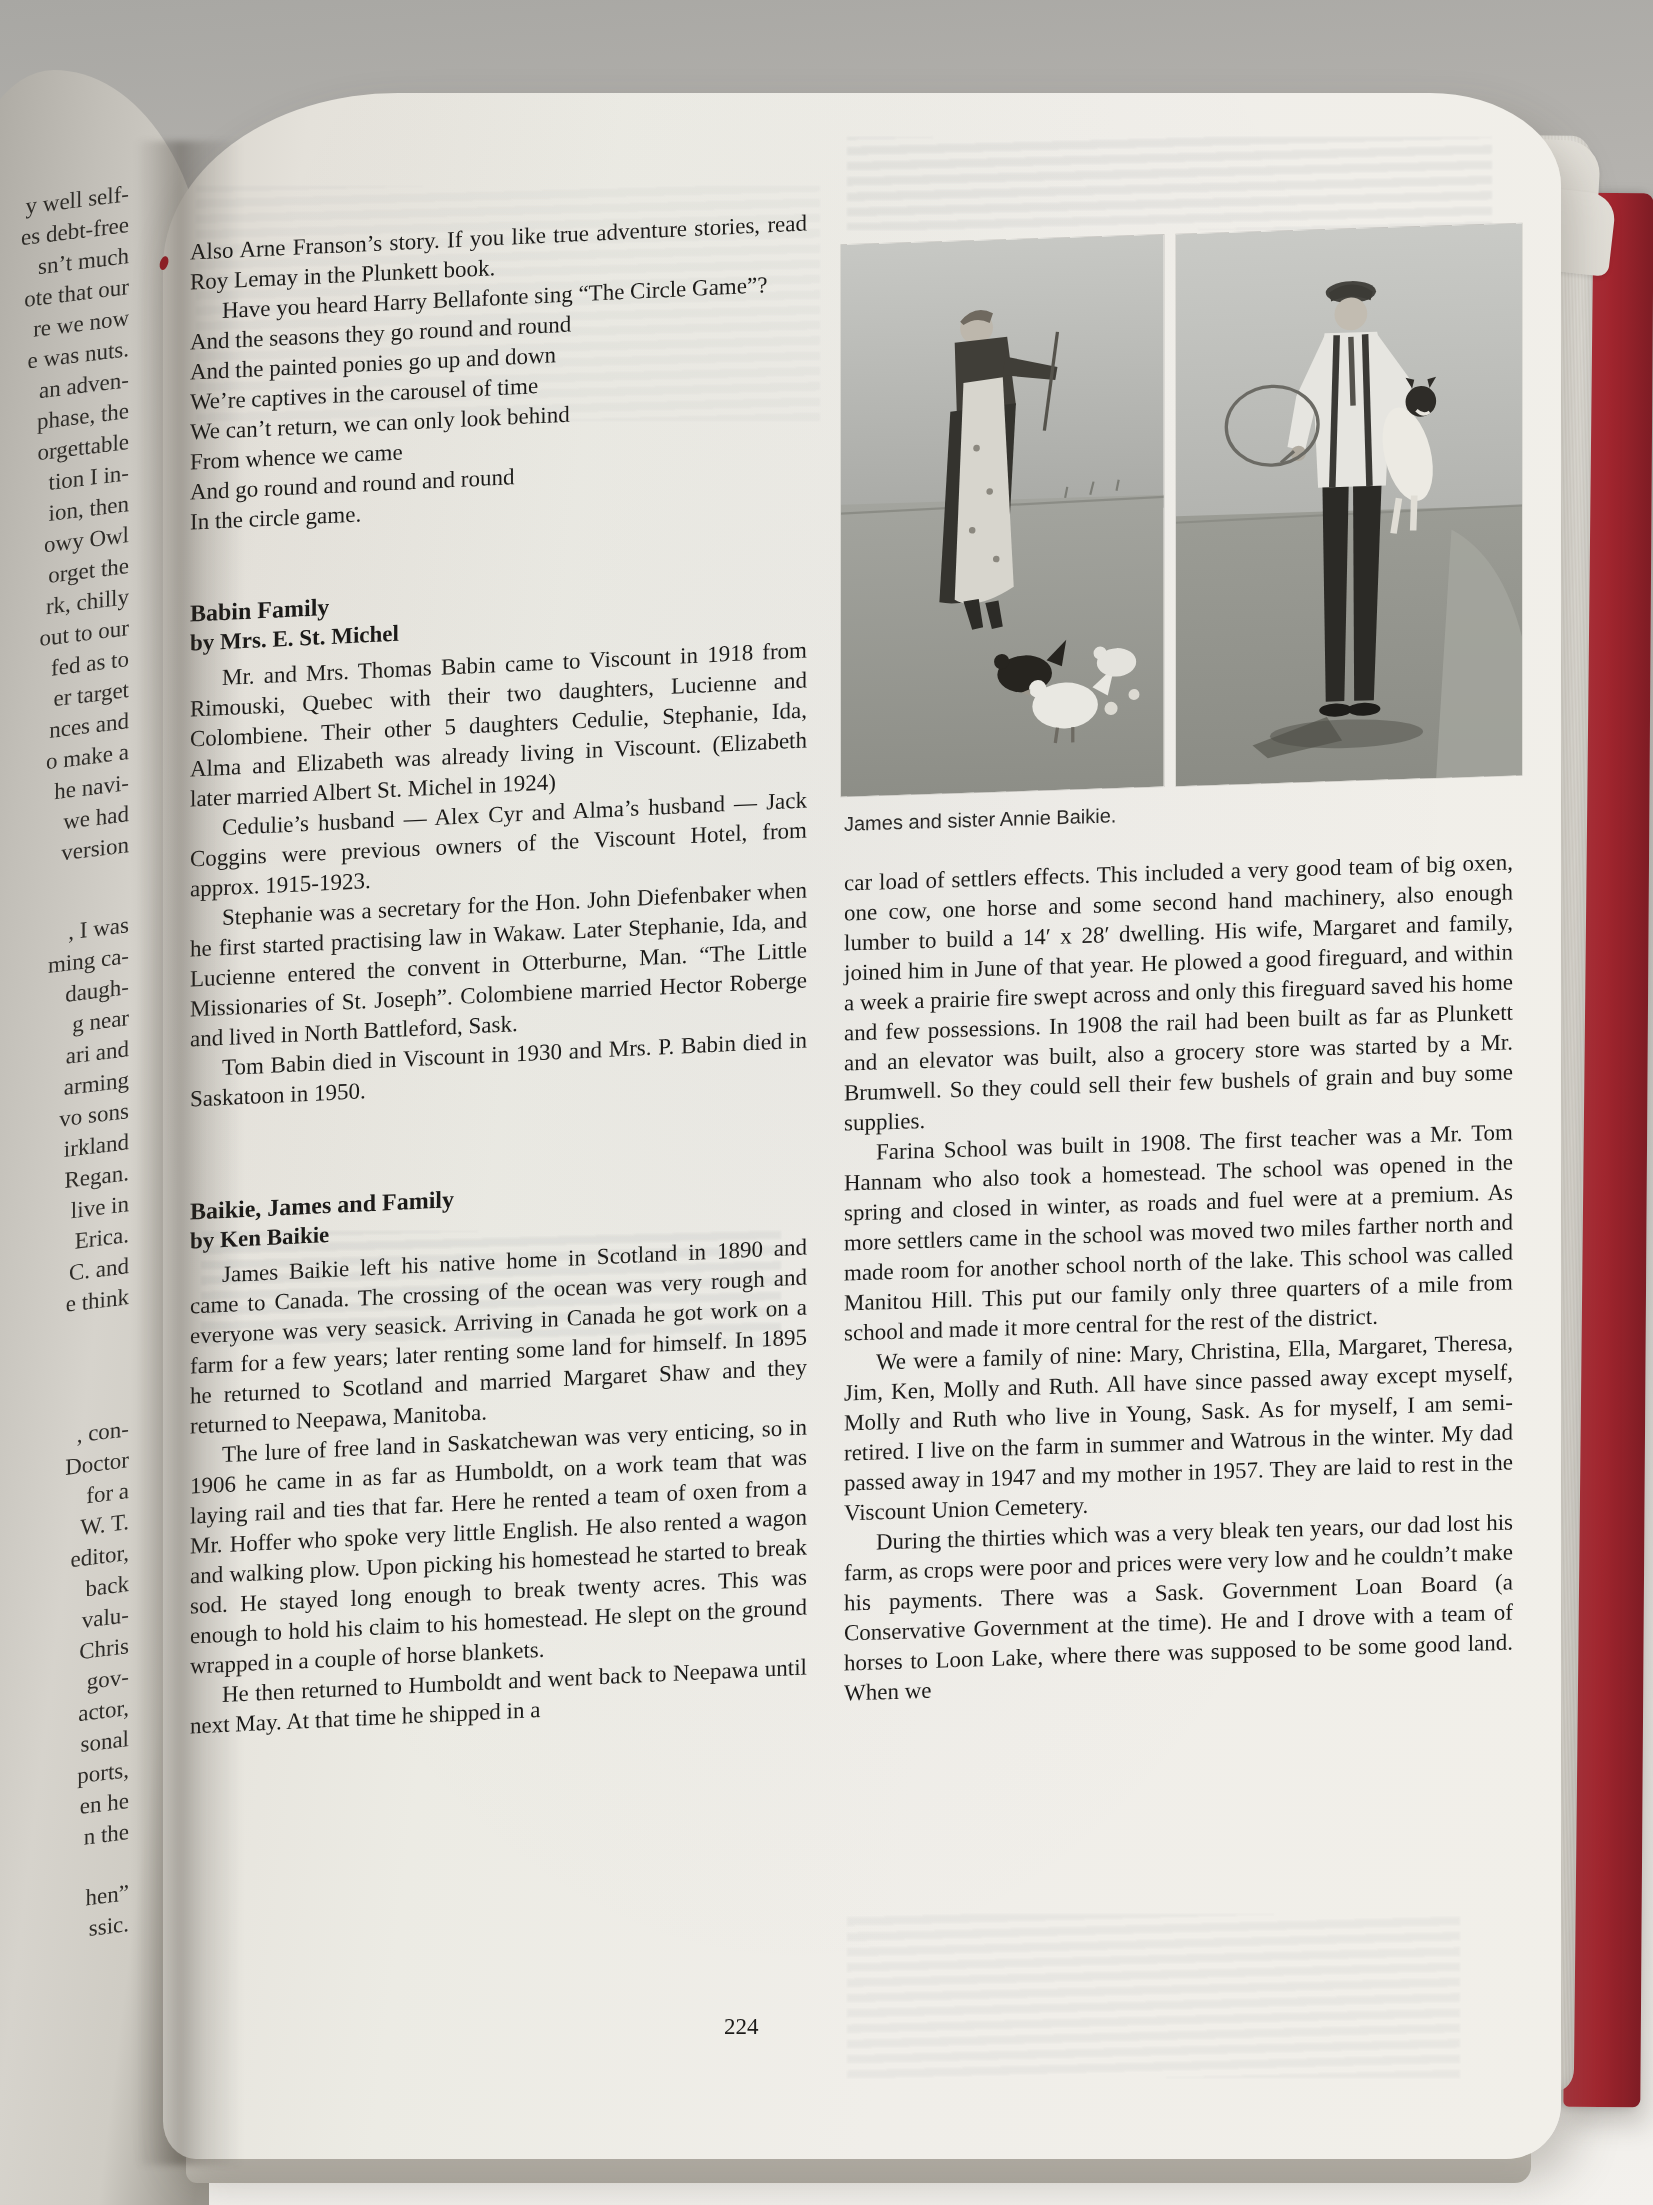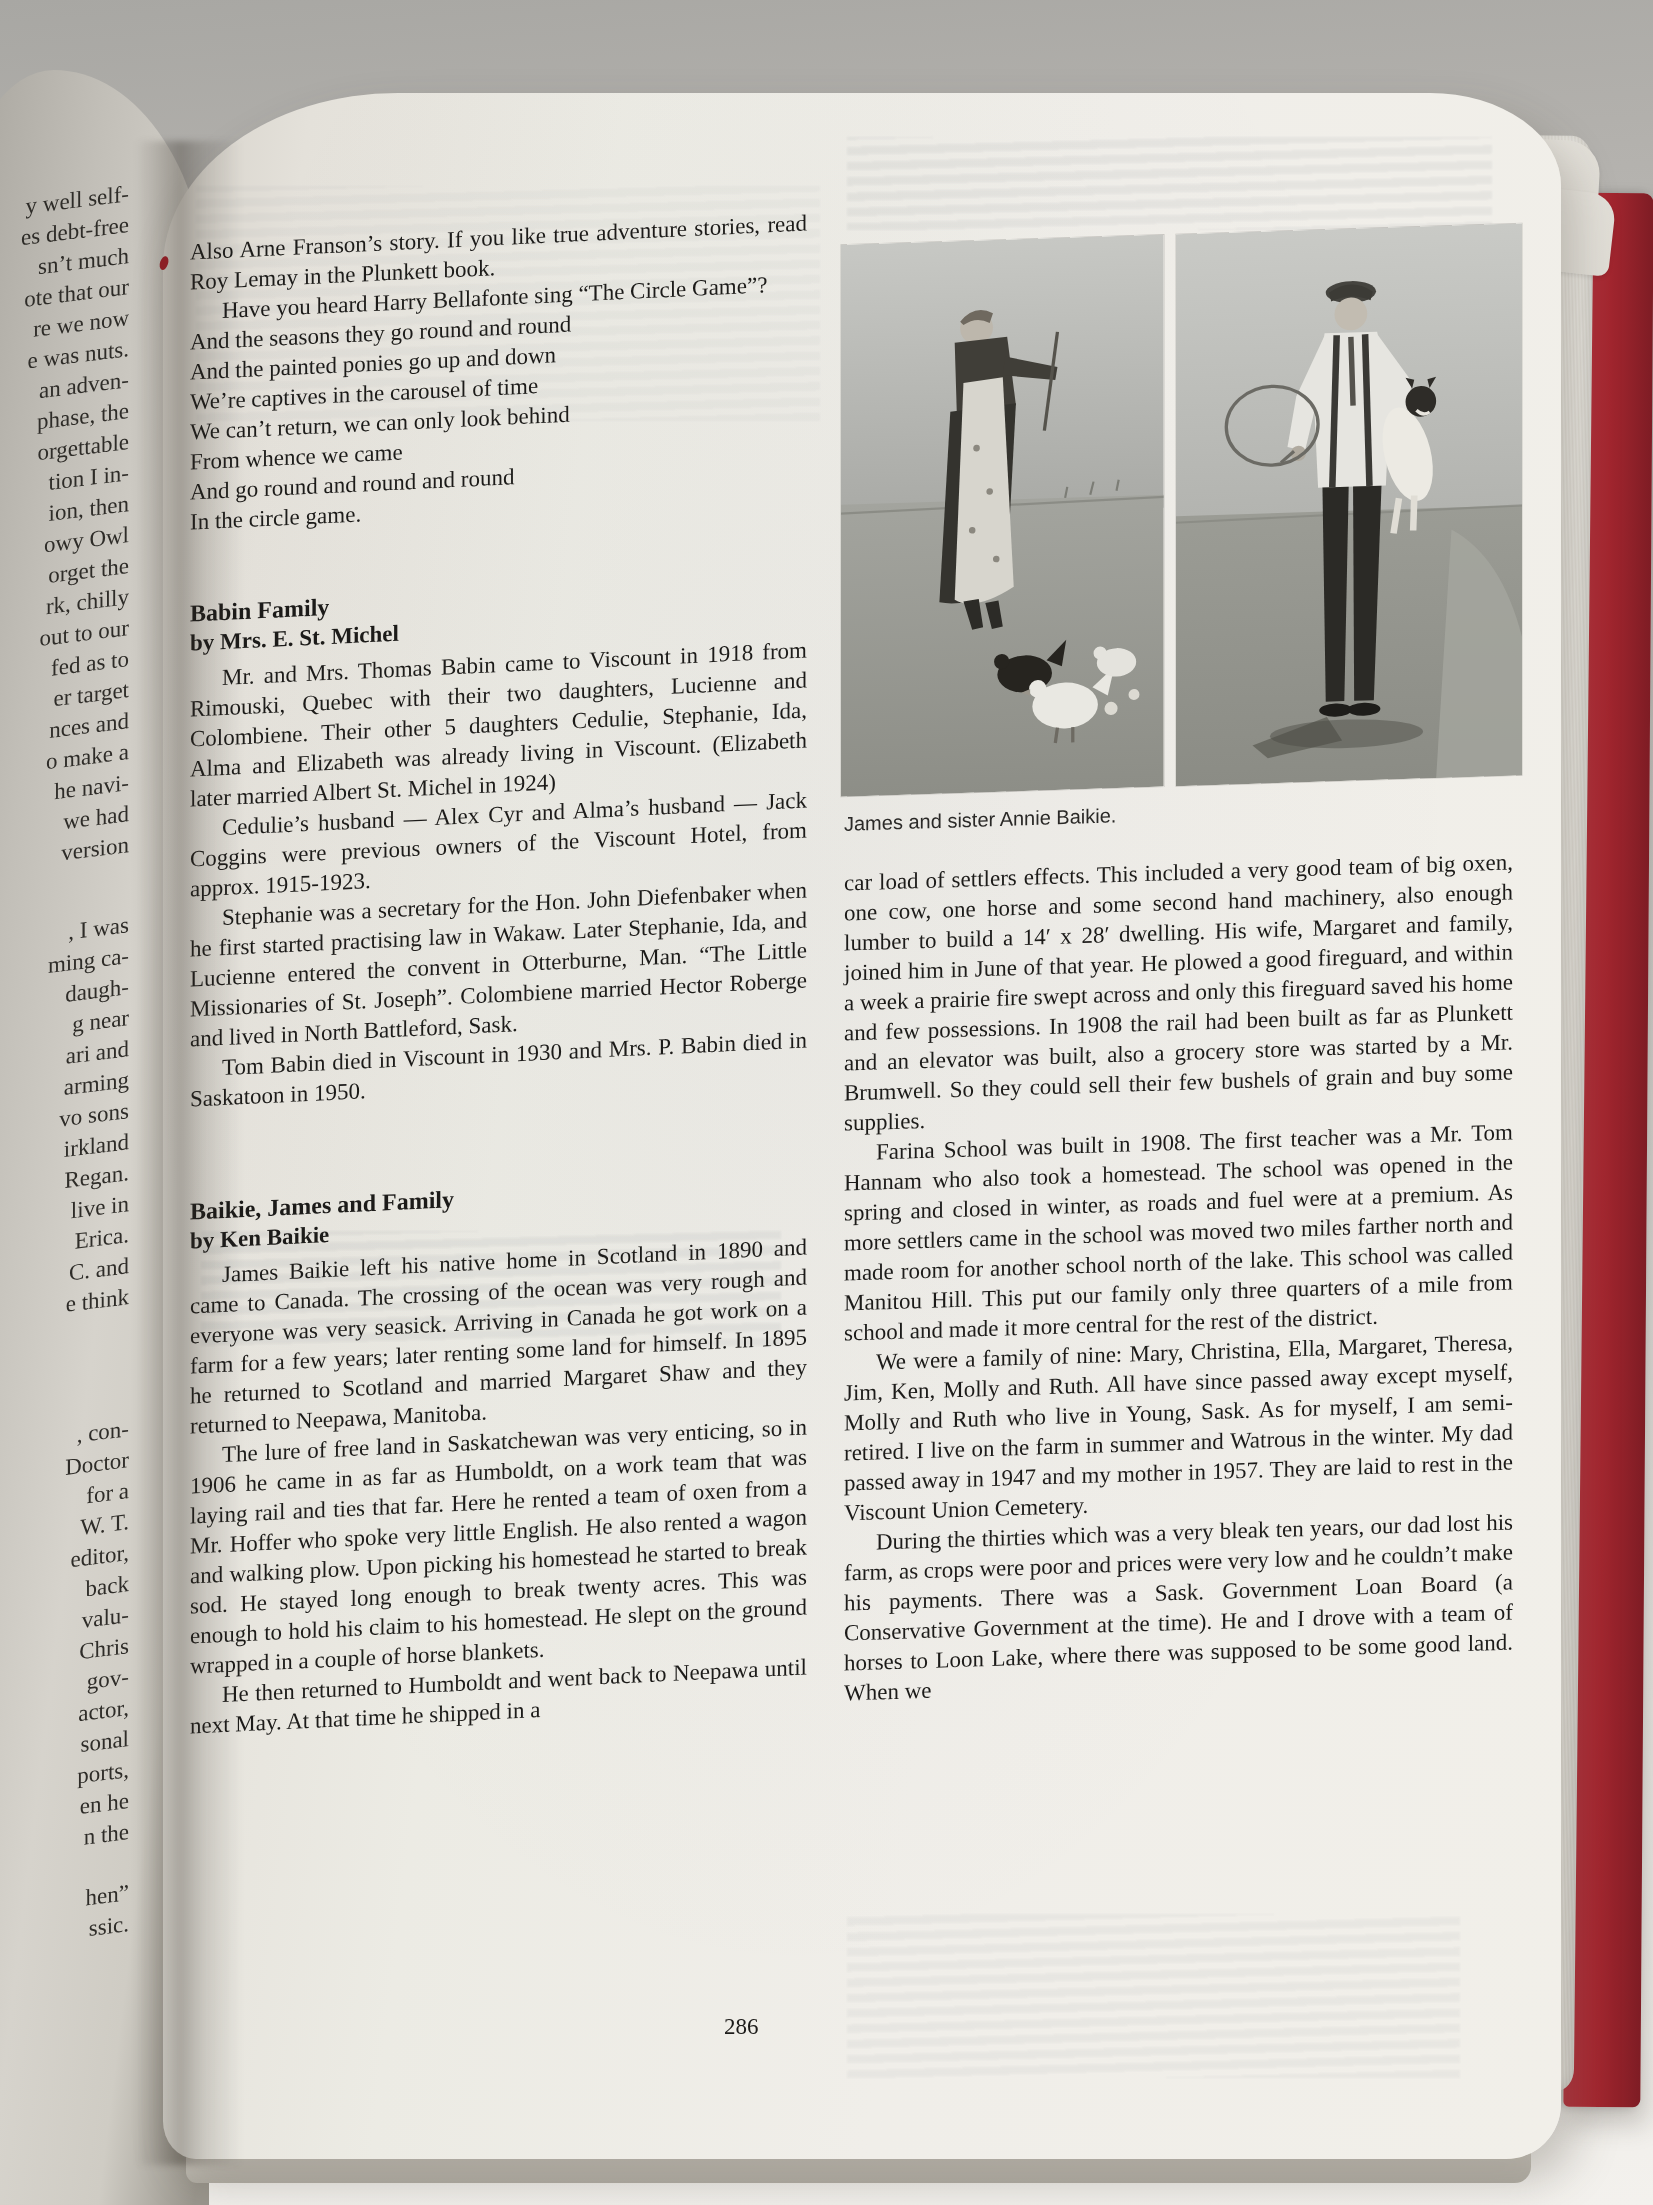--- a/index.html
+++ b/index.html
@@ -329,18 +329,18 @@
   <div class="col-right body-text">
     <div class="rc-paras">
 
     <p>car load of settlers effects. This included a very good team of big oxen, one cow, one horse and some second hand machinery, also enough lumber to build a 14′ x 28′ dwelling. His wife, Margaret and family, joined him in June of that year. He plowed a good fireguard, and within a week a prairie fire swept across and only this fireguard saved his home and few possessions. In 1908 the rail had been built as far as Plunkett and an elevator was built, also a grocery store was started by a Mr. Brumwell. So they could sell their few bushels of grain and buy some supplies.</p>
         <p>Farina School was built in 1908. The first teacher was a Mr. Tom Hannam who also took a homestead. The school was opened in the spring and closed in winter, as roads and fuel were at a premium. As more settlers came in the school was moved two miles farther north and made room for another school north of the lake. This school was called Manitou Hill. This put our family only three quarters of a mile from school and made it more central for the rest of the district.</p>
         <p>We were a family of nine: Mary, Christina, Ella, Margaret, Theresa, Jim, Ken, Molly and Ruth. All have since passed away except myself, Molly and Ruth who live in Young, Sask. As for myself, I am semi-retired. I live on the farm in summer and Watrous in the winter. My dad passed away in 1947 and my mother in 1957. They are laid to rest in the Viscount Union Cemetery.</p>
         <p>During the thirties which was a very bleak ten years, our dad lost his farm, as crops were poor and prices were very low and he couldn’t make his payments. There was a Sask. Government Loan Board (a Conservative Government at the time). He and I drove with a team of horses to Loon Lake, where there was supposed to be some good land. When we</p>
       </div>
   </div>
 
-  <div class="page-num">286</div>
+  <div class="page-num">224</div>
 </div>
 
 <div class="gutter-shade"></div>
 <div class="red-dot"></div>
 
 
 </body></html>

